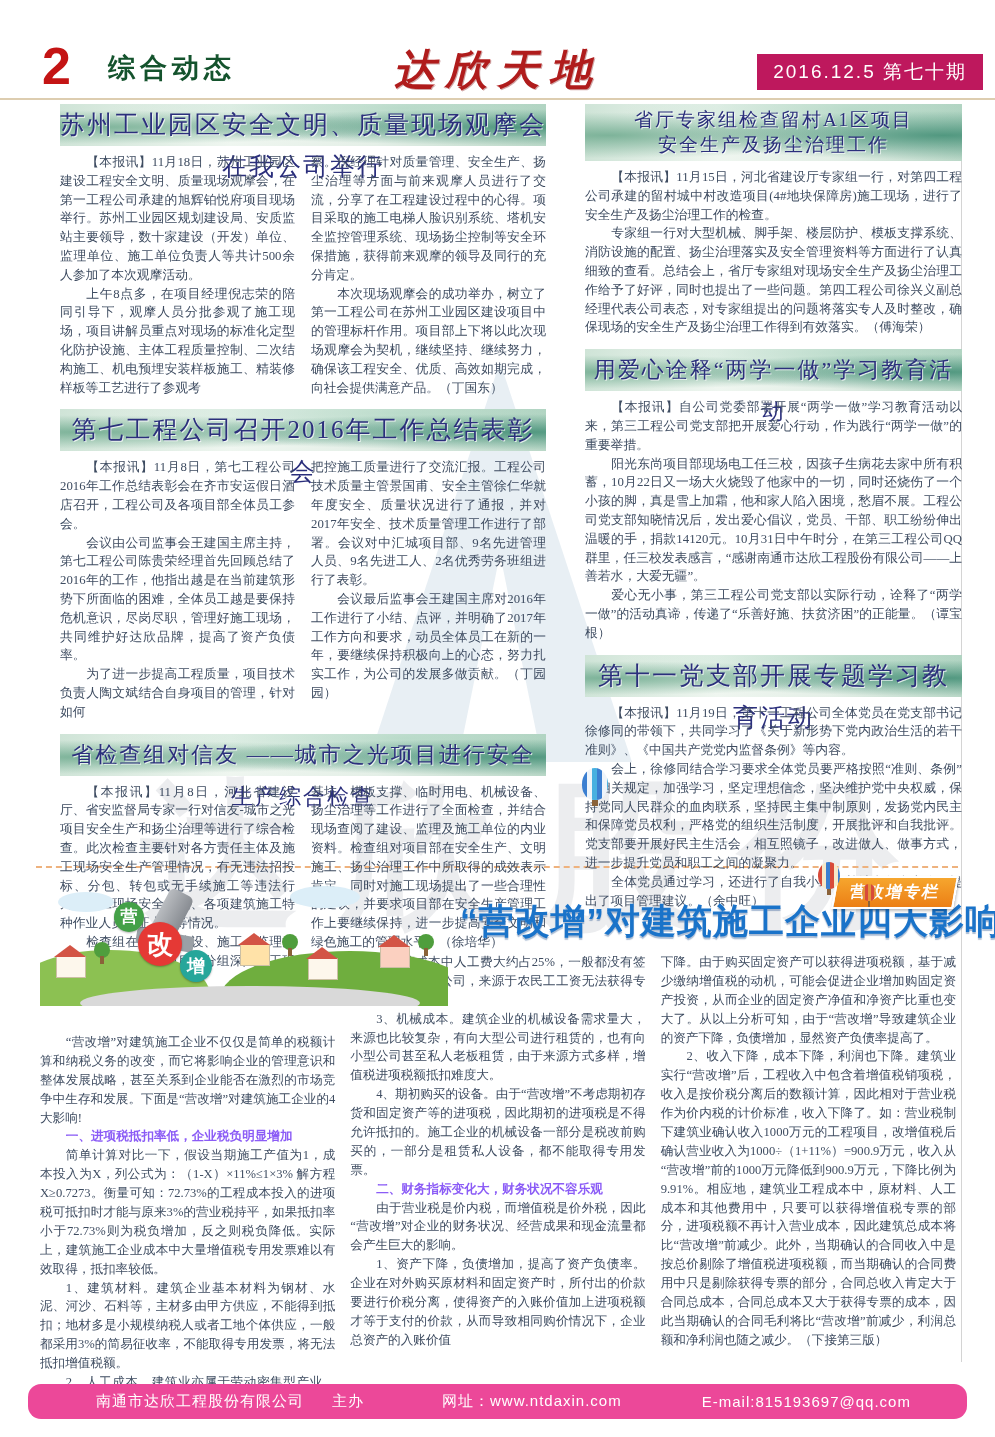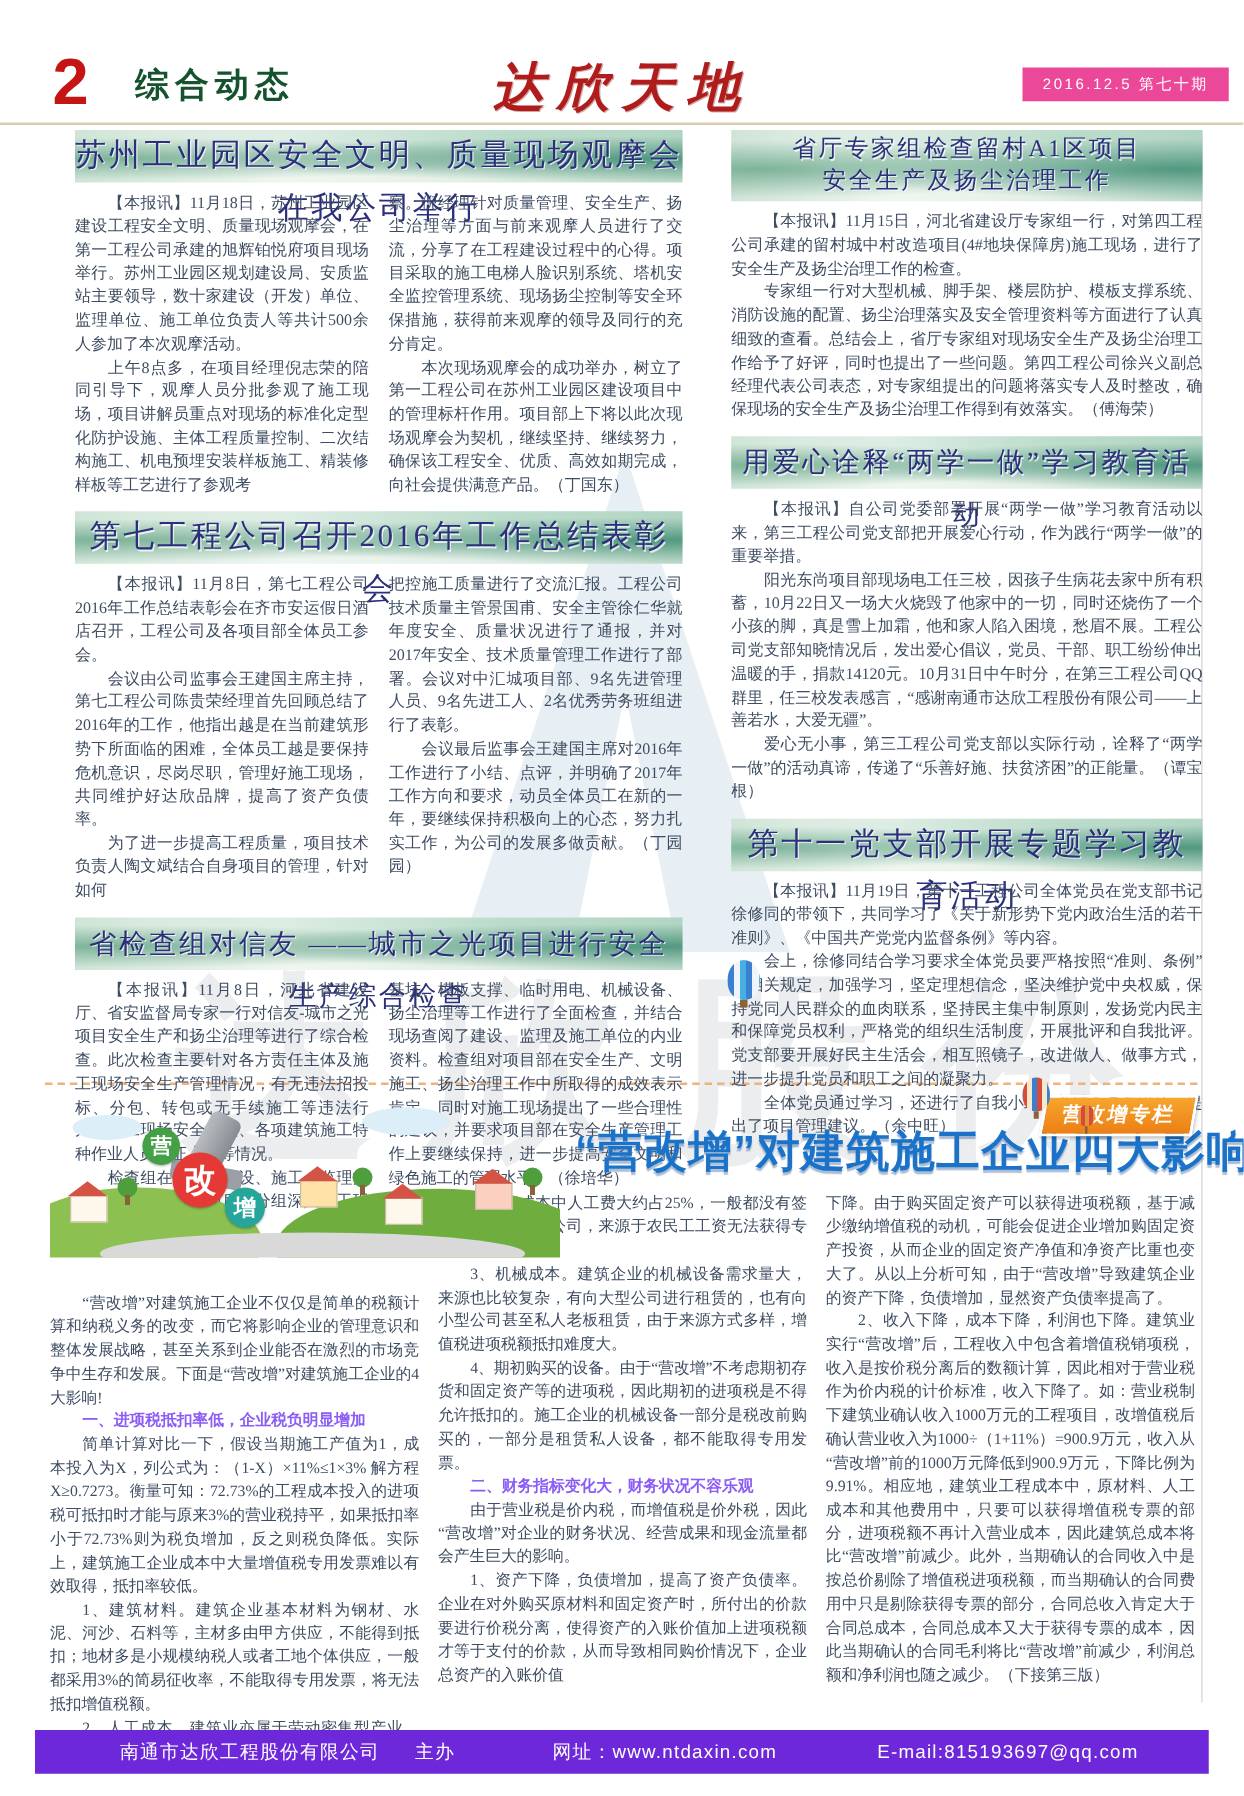--- a/index.html
+++ b/index.html
@@ -6,21 +6,21 @@
   .page{position:relative;width:995px;height:1437px;background:#fff;overflow:hidden;
         font-family:"Liberation Serif","DejaVu Serif",serif;color:#3e4c61;}
   
   .hdr{position:absolute;left:0;top:40px;width:995px;height:58px;}
   .pagenum{position:absolute;left:42px;top:-4px;font-size:52px;font-weight:bold;color:#c41414;
            font-family:"Liberation Sans",sans-serif;}
   .section-name{position:absolute;left:108px;top:10px;font-size:27px;font-weight:bold;color:#14532d;
            letter-spacing:5px;}
   .masthead{position:absolute;left:0;right:0;top:2px;text-align:center;font-size:42px;font-weight:bold;
            color:#b01c1c;font-style:italic;letter-spacing:10px;text-shadow:1px 1px 0 rgba(120,0,0,.35);}
-  .issue-box{position:absolute;right:12px;top:14px;background:#ec4899;color:#fff;font-size:12px;
+  .issue-box{position:absolute;right:12px;top:14px;background:#be185d;color:#fff;font-size:19px;
            padding:5px 16px;letter-spacing:2px;font-family:"Liberation Sans",sans-serif;}
   .hdr-rule{position:absolute;left:0;top:98px;width:995px;border-top:2px solid #ddcdb0;}
   .right-rule{position:absolute;left:961px;top:106px;height:1256px;border-left:1px solid #d4d4d4;}
   
   .wm-tri{position:absolute;left:368px;top:362px;width:264px;height:400px;z-index:0;
           background:rgba(168,193,213,.26);
           clip-path:polygon(50% 0,100% 100%,66% 100%,50% 48%,34% 100%,0 100%);}
   .wm-text{position:absolute;left:140px;top:750px;z-index:0;font-size:158px;font-weight:bold;
           color:rgba(100,108,120,.12);letter-spacing:42px;white-space:nowrap;}
   
@@ -80,23 +80,23 @@
   
   .balloon{position:absolute;border-radius:50% 50% 46% 46%;z-index:3;}
   .balloon::after{content:"";position:absolute;left:40%;bottom:-6px;width:20%;height:6px;background:#8a6239;}
   .b1{left:582px;top:768px;width:26px;height:32px;
       background:repeating-linear-gradient(90deg,#3b7fd1 0 5px,#eef4fa 5px 10px,#47b0e0 10px 15px);}
   .b2{left:818px;top:862px;width:22px;height:27px;
       background:repeating-linear-gradient(90deg,#d84a3a 0 4px,#f7e8c8 4px 8px,#3b7fd1 8px 12px);}
   .b3{left:862px;top:884px;width:14px;height:17px;
       background:repeating-linear-gradient(90deg,#e2953a 0 3px,#d84a3a 3px 6px);}
   
-  .footer{position:absolute;left:28px;top:1384px;width:939px;height:35px;background:#6d28d9;
+  .footer{position:absolute;left:28px;top:1384px;width:939px;height:35px;background:#ec4899;
       color:#fff;display:flex;align-items:center;font-size:15px;z-index:2;
-      font-family:"Liberation Sans","DejaVu Sans",sans-serif;letter-spacing:1px;}
+      font-family:"Liberation Sans","DejaVu Sans",sans-serif;letter-spacing:1px;border-radius:13px;}
   .footer span{white-space:nowrap;}
   .f-company{margin-left:68px;}
   .f-role{margin-left:28px;}
   .f-web{margin-left:78px;}
   .f-mail{margin-left:80px;}
 </style>
 </head>
 <body>
 
 <div class="page">

